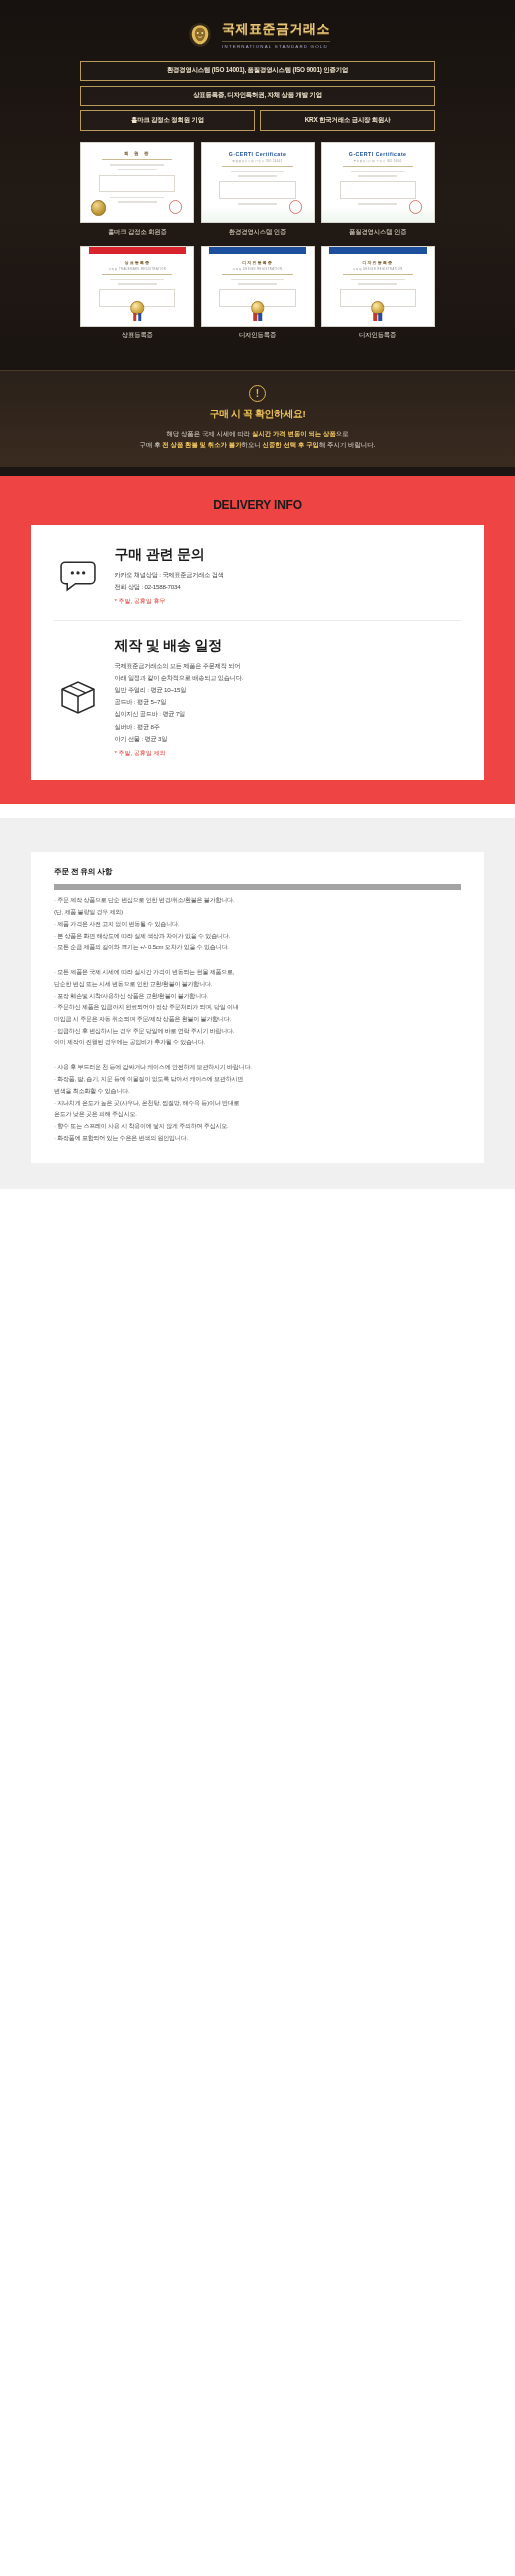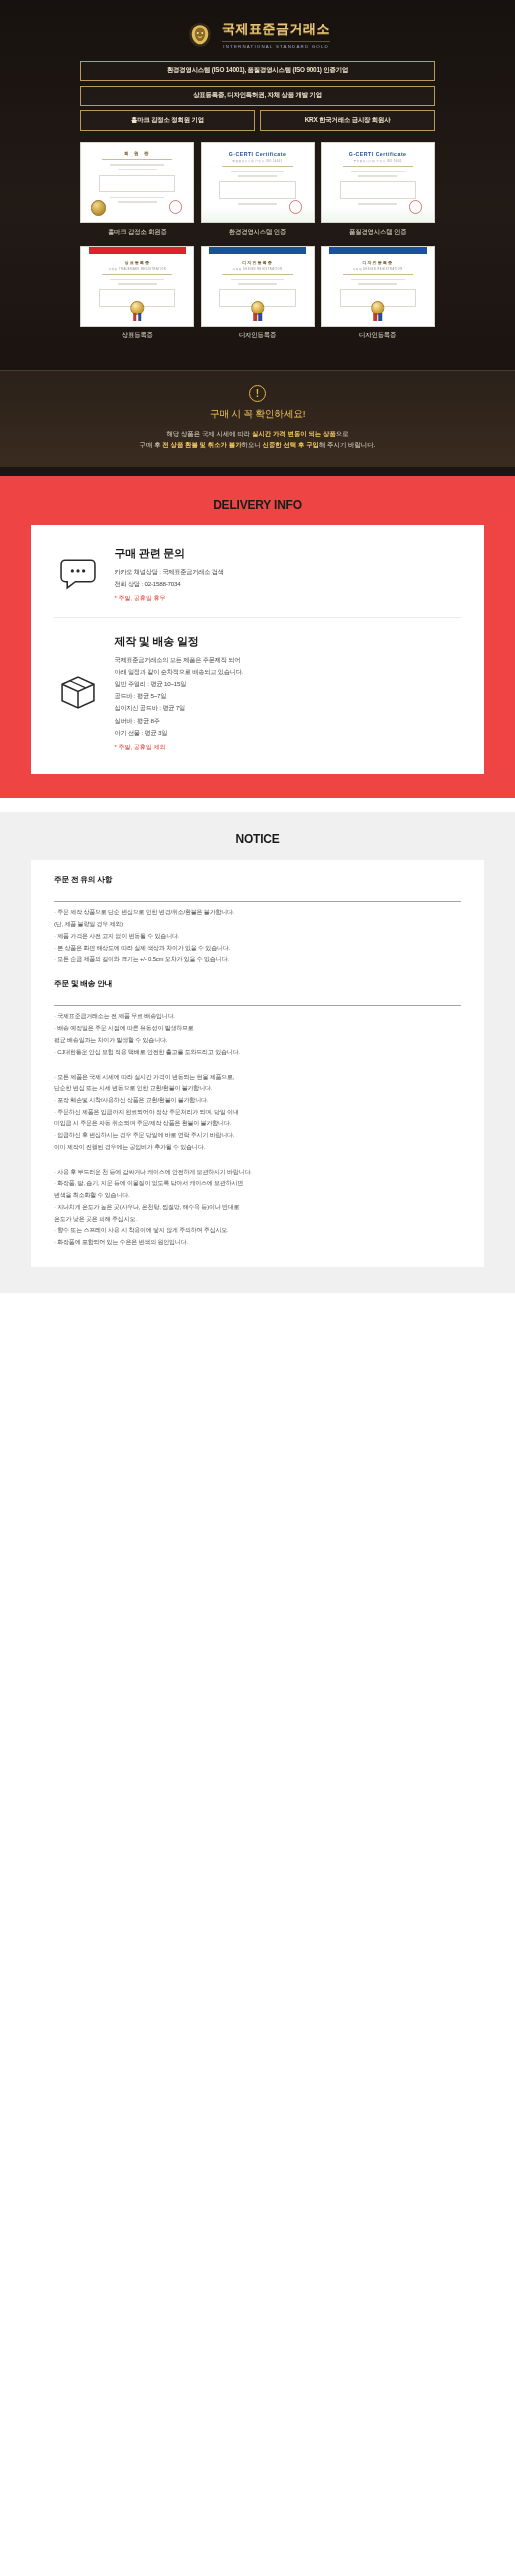--- a/index.html
+++ b/index.html
@@ -15,21 +15,21 @@
     background: #1b1613;
     background: linear-gradient(180deg,#17120f 0%,#221a15 55%,#1a1411 100%);
     padding: 13.4px 0 20.6px 0;
     text-align: center;
   }
   .logo-wrap { display:flex; align-items:center; justify-content:center; gap:7.2px; padding: 6.2px 0 11.3px 0; }
   .lion {
     width: 30px; height: 30px; position: relative; flex: none;
   }
   .lion svg { display:block; }
-  .logo-text { text-align: center; }
+  .logo-text { text-align: left; }
   .logo-title {
     color: #e8c87a; font-size: 13px; font-weight: bold; letter-spacing: 0.5px;
     text-shadow: 0 0.5px 0 #6b4f1c;
   }
   .logo-sub {
     color: #a9accb; font-size: 4.4px; letter-spacing: 1.2px; margin-top: 2.6px;
     border-top: 0.5px solid #5c5336; padding-top: 2.1px;
   }
 
   .cert-badges { width: 355px; margin: 0 auto; }
@@ -99,44 +99,44 @@
   
   .warn {
     background: linear-gradient(180deg,#2a211a 0%, #3a2b1f 100%);
     padding: 13.4px 0 15.5px 0; text-align:center;
     border-top: 0.5px solid #4a3a28;
   }
   .warn-icon {
     width: 17.5px; height:17.5px; border-radius: 50%; border: 1px solid #e0b64e;
     color:#e0b64e; font-weight:bold; font-size:10.3px; line-height:16px; margin: 0 auto 6.2px auto;
   }
-  .warn-title { color:#f0c45a; font-size: 9.8px; font-weight: normal; letter-spacing:-0.3px; }
+  .warn-title { color:#f0c45a; font-size: 9.8px; font-weight: bold; letter-spacing:-0.3px; }
   .warn-body { color:#e3ddd3; font-size: 6.4px; line-height: 1.85; margin-top: 6.2px; }
   .warn-body .hl { color:#f3c960; font-weight:bold; }
 
   
   .section-grey { background:#ef4444; padding: 21.6px 0 24px 0; }
   .sec-title { text-align:center; font-size: 12px; font-weight: bold; color:#1a1a1a; letter-spacing:-0.2px; }
   .card {
     width: 453px; margin: 13.4px auto 0 auto; background:#fff; padding: 5.2px 23px 8.2px 23px;
   }
   .info-row { display:flex; gap: 13.4px; padding: 14.4px 0; border-bottom: 0.5px solid #eaeaea; }
   .info-row:last-child { border-bottom: none; }
   .info-ico { width: 47px; flex: none; display:flex; align-items:center; justify-content:center; }
   .info-body { flex: 1; padding-top: 1px; }
-  .info-h { font-size: 11px; font-weight: bold; color:#1a1a1a; margin-bottom: 5.2px; letter-spacing:-0.2px;}
+  .info-h { font-size: 14px; font-weight: bold; color:#1a1a1a; margin-bottom: 5.2px; letter-spacing:-0.2px;}
   .info-p { font-size: 6.2px; color:#444; line-height: 1.95; letter-spacing:-0.2px;}
   .note-red { color:#e0352b; font-size: 6px; margin-top: 4.1px; }
 
   
   .section-white { background:#f0f0f0; padding: 20.6px 0 26px 0; }
   .notice-card { width: 453px; margin: 13.4px auto 0 auto; background:#fff; padding: 15.5px 23px 18.5px 23px; }
   .n-block { margin-bottom: 13.4px; }
   .n-block:last-child { margin-bottom: 0; }
-  .n-h { font-size: 7.7px; font-weight:bold; color:#111; padding-bottom: 16px; margin-bottom: 5.2px; border-bottom: 1px solid #a3a3a3; letter-spacing:-0.2px;}
+  .n-h { font-size: 7.7px; font-weight:bold; color:#111; padding-bottom: 7px; margin-bottom: 5.2px; border-bottom: 6px solid #a3a3a3; letter-spacing:-0.2px;}
   .n-li { font-size: 6px; color:#4a4a4a; line-height: 1.95; letter-spacing:-0.2px; }
 
   .spacer-dark { height: 9.3px; background:#1b1613; }
 </style>
 </head>
 <body>
 
 <div class="page">
 
   <div class="hero">
@@ -361,40 +361,32 @@
         </div>
       </div>
 
 
     </div>
   </div>
 
   <div style="height:13.4px;background:#fff"></div>
 
   <div class="section-white">
-    <div class="sec-title">NOTICE</div>
 
     <div class="notice-card">
 
       <div class="n-block">
         <div class="n-h">주문 전 유의 사항</div>
         <div class="n-li">· 주문 제작 상품으로 단순 변심으로 인한 변경/취소/환불은 불가합니다.</div>
         <div class="n-li">  (단, 제품 불량일 경우 제외)</div>
         <div class="n-li">· 제품 가격은 사전 고지 없이 변동될 수 있습니다.</div>
         <div class="n-li">· 본 상품은 화면 해상도에 따라 실제 색상과 차이가 있을 수 있습니다.</div>
         <div class="n-li">· 모든 순금 제품의 길이와 크기는 +/- 0.5cm 오차가 있을 수 있습니다.</div>
       </div>
 
-      <div class="n-block">
-        <div class="n-h">주문 및 배송 안내</div>
-        <div class="n-li">· 국제표준금거래소는 전 제품 무료 배송입니다.</div>
-        <div class="n-li">· 배송 예정일은 주문 시점에 따른 유동성이 발생하므로</div>
-        <div class="n-li">  평균 배송일과는 차이가 발생할 수 있습니다.</div>
-        <div class="n-li">· CJ대한통운 안심 보험 적용 택배로 안전한 출고를 도와드리고 있습니다.</div>
-      </div>
 
       <div class="n-block">
         <div class="n-li">· 모든 제품은 국제 시세에 따라 실시간 가격이 변동되는 현물 제품으로,</div>
         <div class="n-li">  단순한 변심 또는 시세 변동으로 인한 교환/환불이 불가합니다.</div>
         <div class="n-li">· 포장 훼손및 시착/사용하신 상품은 교환/환불이 불가합니다.</div>
         <div class="n-li">· 주문하신 제품은 입금까지 완료되어야 정상 주문처리가 되며, 당일 이내</div>
         <div class="n-li">  미입금 시 주문은 자동 취소되며 주문/제작 상품은 환불이 불가합니다.</div>
         <div class="n-li">· 입금하신 후 변심하시는 경우 주문 당일에 바로 연락 주시기 바랍니다.</div>
         <div class="n-li">  이미 제작이 진행된 경우에는 공임비가 추가될 수 있습니다.</div>
       </div>

